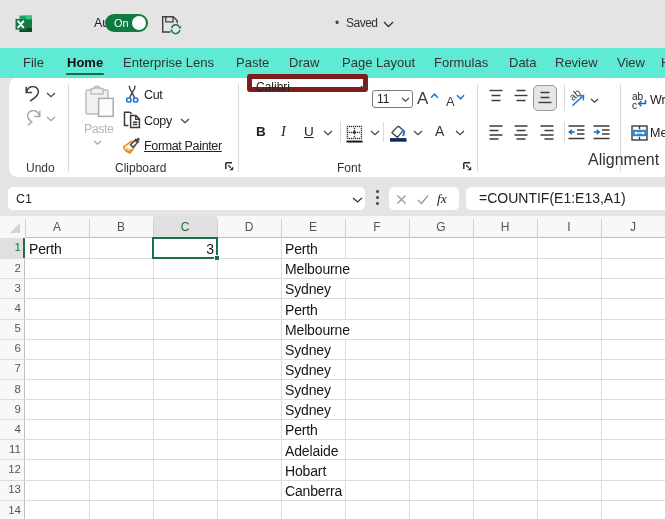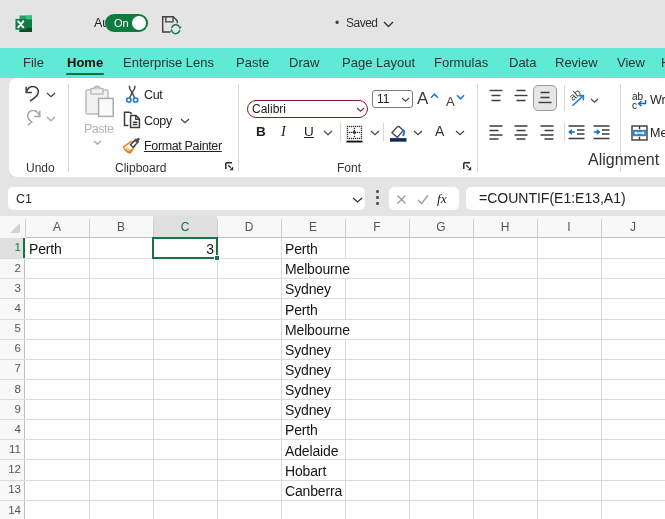--- a/index.html
+++ b/index.html
@@ -122,21 +122,21 @@
 <div class="abs" style="left:144px;top:139px;font-size:12.5px;letter-spacing:-0.35px;color:#222;text-decoration:underline;">Format Painter</div>
 
 <div class="abs" style="left:115px;top:161px;font-size:12px;color:#333;">Clipboard</div>
 <svg class="abs" style="left:225px;top:162px;" width="9" height="9" viewBox="0 0 9 9">
     <path d="M0.8 0.8 H7 M0.8 0.8 V7" stroke="#2b2b2b" stroke-width="1.5" fill="none"></path>
     <path d="M3.2 3.2 L5.8 5.8" stroke="#2b2b2b" stroke-width="1.3"></path>
     <path d="M8.2 4.4 V8.2 H4.4 Z" fill="#2b2b2b"></path>
   </svg>
 <div class="abs" style="left:238px;top:84px;width:1px;height:88px;background:#d9d9d9;"></div>
 
-<div class="abs" style="left:247px;top:100px;width:121px;height:18px;background:#fff;border:1px solid #7f1d1d;border-radius:9px;">
+<div class="abs" style="left:247px;top:74px;width:121px;height:18px;background:#fff;border:5px solid #7f1d1d;border-radius:3px;">
   <div class="abs" style="left:4px;top:1px;font-size:12px;color:#222;">Calibri</div>
   <svg class="abs" style="left:108px;top:6px;" width="9" height="6" viewBox="0 0 9 6">
       <path d="M1 1 l3.5 3.2 L8 1" stroke="#444" stroke-width="1.1" fill="none"></path>
     </svg>
 </div>
 <div class="abs" style="left:372px;top:90px;width:41px;height:18px;background:#fff;border:1px solid #7c7c7c;border-radius:3px;">
   <div class="abs" style="left:4px;top:1px;font-size:12px;color:#222;">11</div>
   <svg class="abs" style="left:28px;top:6px;" width="9" height="6" viewBox="0 0 9 6">
       <path d="M1 1 l3.5 3.2 L8 1" stroke="#444" stroke-width="1.1" fill="none"></path>
     </svg>

